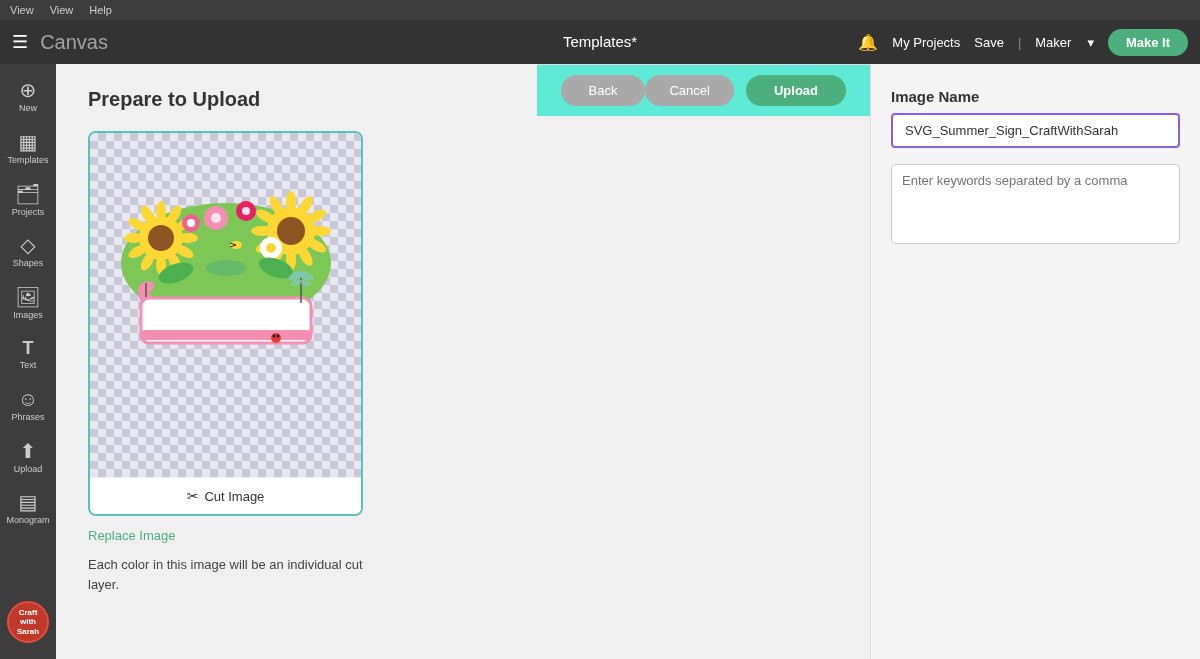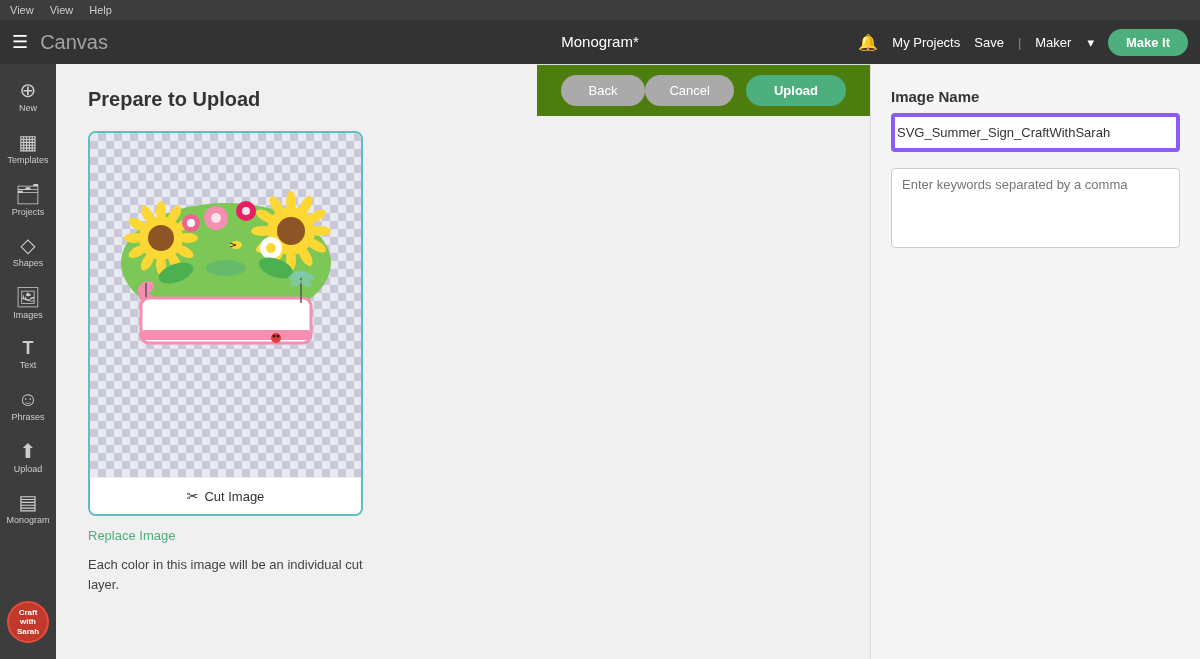--- a/index.html
+++ b/index.html
@@ -268,23 +268,23 @@
       flex-shrink: 0;
     }
     .field-label {
       font-size: 15px;
       font-weight: 600;
       color: #333;
       margin-bottom: 8px;
     }
     .name-input {
       width: 100%;
-      border: 4px solid #8b5cf6;
+      border: 2px solid #8b5cf6;
       border-radius: 4px;
-      padding: 8px 2px;
+      padding: 8px 12px;
       font-size: 13px;
       color: #333;
       background: #fff;
       outline: none;
     }
     .tags-textarea {
       width: 100%;
       height: 80px;
       border: 1px solid #ccc;
       border-radius: 4px;
@@ -293,21 +293,21 @@
       color: #999;
       background: #fff;
       outline: none;
       resize: none;
       font-family: inherit;
     }
 
     
     .bottom-bar {
       height: 52px;
-      background: #4d7c0f;
+      background: #5eead4;
       border-top: 1px solid #ddd;
       display: flex;
       align-items: center;
       justify-content: space-between;
       padding: 0 24px;
       flex-shrink: 0;
     }
     .back-btn {
       background: #aaa;
       color: #fff;
@@ -349,21 +349,21 @@
   <span>View</span>
   <span>Help</span>
 </div>
 
 <div class="app-header">
   <div class="header-left">
     <span class="hamburger-icon">☰</span>
     <span class="canvas-title">Canvas</span>
   </div>
   <div class="header-center">
-    <span class="project-name">Monogram*</span>
+    <span class="project-name">Templates*</span>
   </div>
   <div class="header-right">
     <span class="bell-icon">🔔</span>
     <button class="my-projects-btn">My Projects</button>
     <button class="save-btn">Save</button>
     <span class="divider">|</span>
     <button class="maker-btn">
       <span>Maker</span>
       <span>▾</span>
     </button>

